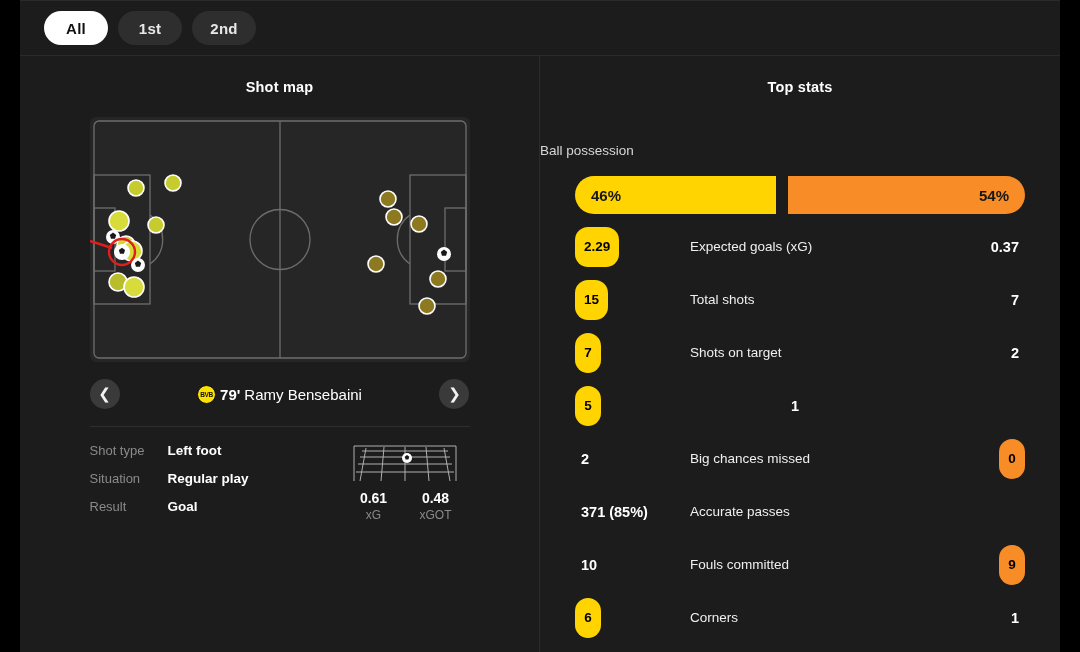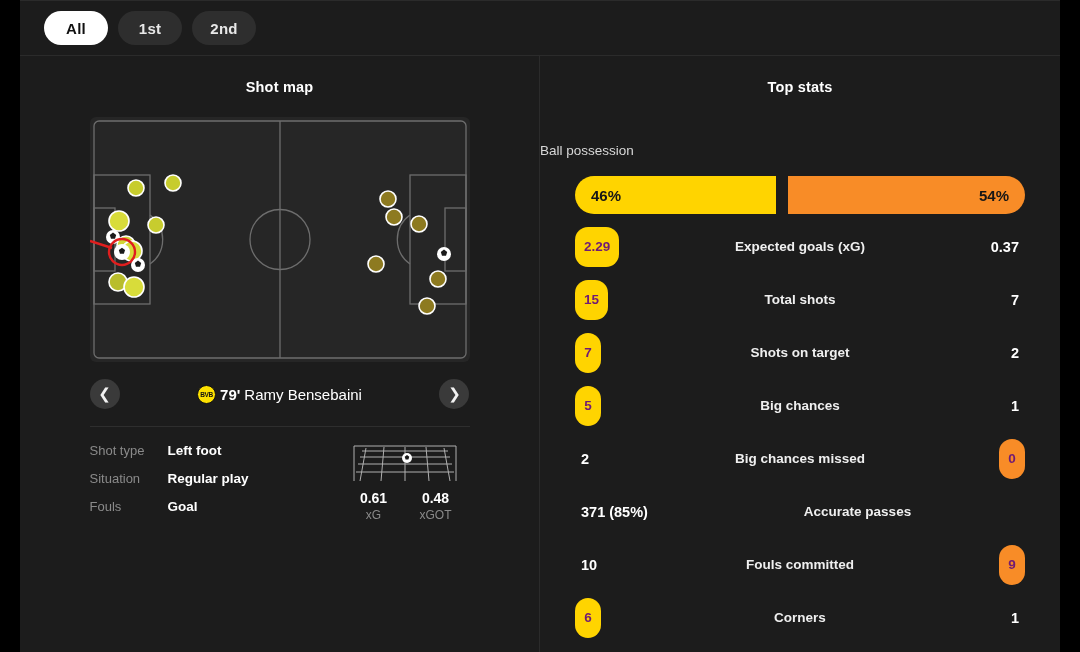--- a/index.html
+++ b/index.html
@@ -240,42 +240,41 @@
   }
   .stat-side {
     width: 115px;
     display: flex;
     align-items: center;
   }
   .stat-side.left { justify-content: flex-start; }
   .stat-side.right { justify-content: flex-end; }
   .stat-name {
     flex: 1;
-    text-align: center;
+    text-align: left;
     color: #efefef;
     font-size: 13.5px;
-    font-weight: bold;
   }
   .plain {
     color: #ffffff;
     font-size: 14.5px;
     font-weight: 700;
     padding: 0 6px;
   }
   .pill {
     display: inline-flex;
     align-items: center;
     justify-content: center;
     min-width: 26px;
     height: 40px;
     padding: 0 9px;
     border-radius: 13px;
     font-size: 13.5px;
     font-weight: 700;
-    color: #701a75;
+    color: #000000;
   }
   .pill.home { background: #ffd400; }
   .pill.away { background: #f88c27; }
 </style>
 </head>
 <body>
 
 <div class="page">
  <div class="card">
 
@@ -357,21 +356,21 @@
         <div class="detail-left">
           <div class="drow">
             <span class="dlabel">Shot type</span>
             <span class="dvalue">Left foot</span>
           </div>
           <div class="drow">
             <span class="dlabel">Situation</span>
             <span class="dvalue">Regular play</span>
           </div>
           <div class="drow">
-            <span class="dlabel">Fouls</span>
+            <span class="dlabel">Result</span>
             <span class="dvalue">Goal</span>
           </div>
         </div>
 
         <div class="goalbox">
           <svg width="106" height="40" viewBox="0 0 106 40">
             <g stroke="#c9c9c9" stroke-width="1" fill="none" opacity="0.85">
               <line x1="2" y1="3" x2="104" y2="3"></line>
               <line x1="2" y1="3" x2="2" y2="38"></line>
               <line x1="104" y1="3" x2="104" y2="38"></line>
@@ -435,21 +434,20 @@
               </div>
               <div class="stat-name">Shots on target</div>
               <div class="stat-side right">
                 <span class="plain">2</span>
               </div>
             </div>
             <div class="statrow">
               <div class="stat-side left">
                 <span class="pill home">5</span>
               </div>
-              <div class="stat-name">Big chances</div>
               <div class="stat-side right">
                 <span class="plain">1</span>
               </div>
             </div>
             <div class="statrow">
               <div class="stat-side left">
                 <span class="plain">2</span>
               </div>
               <div class="stat-name">Big chances missed</div>
               <div class="stat-side right">

